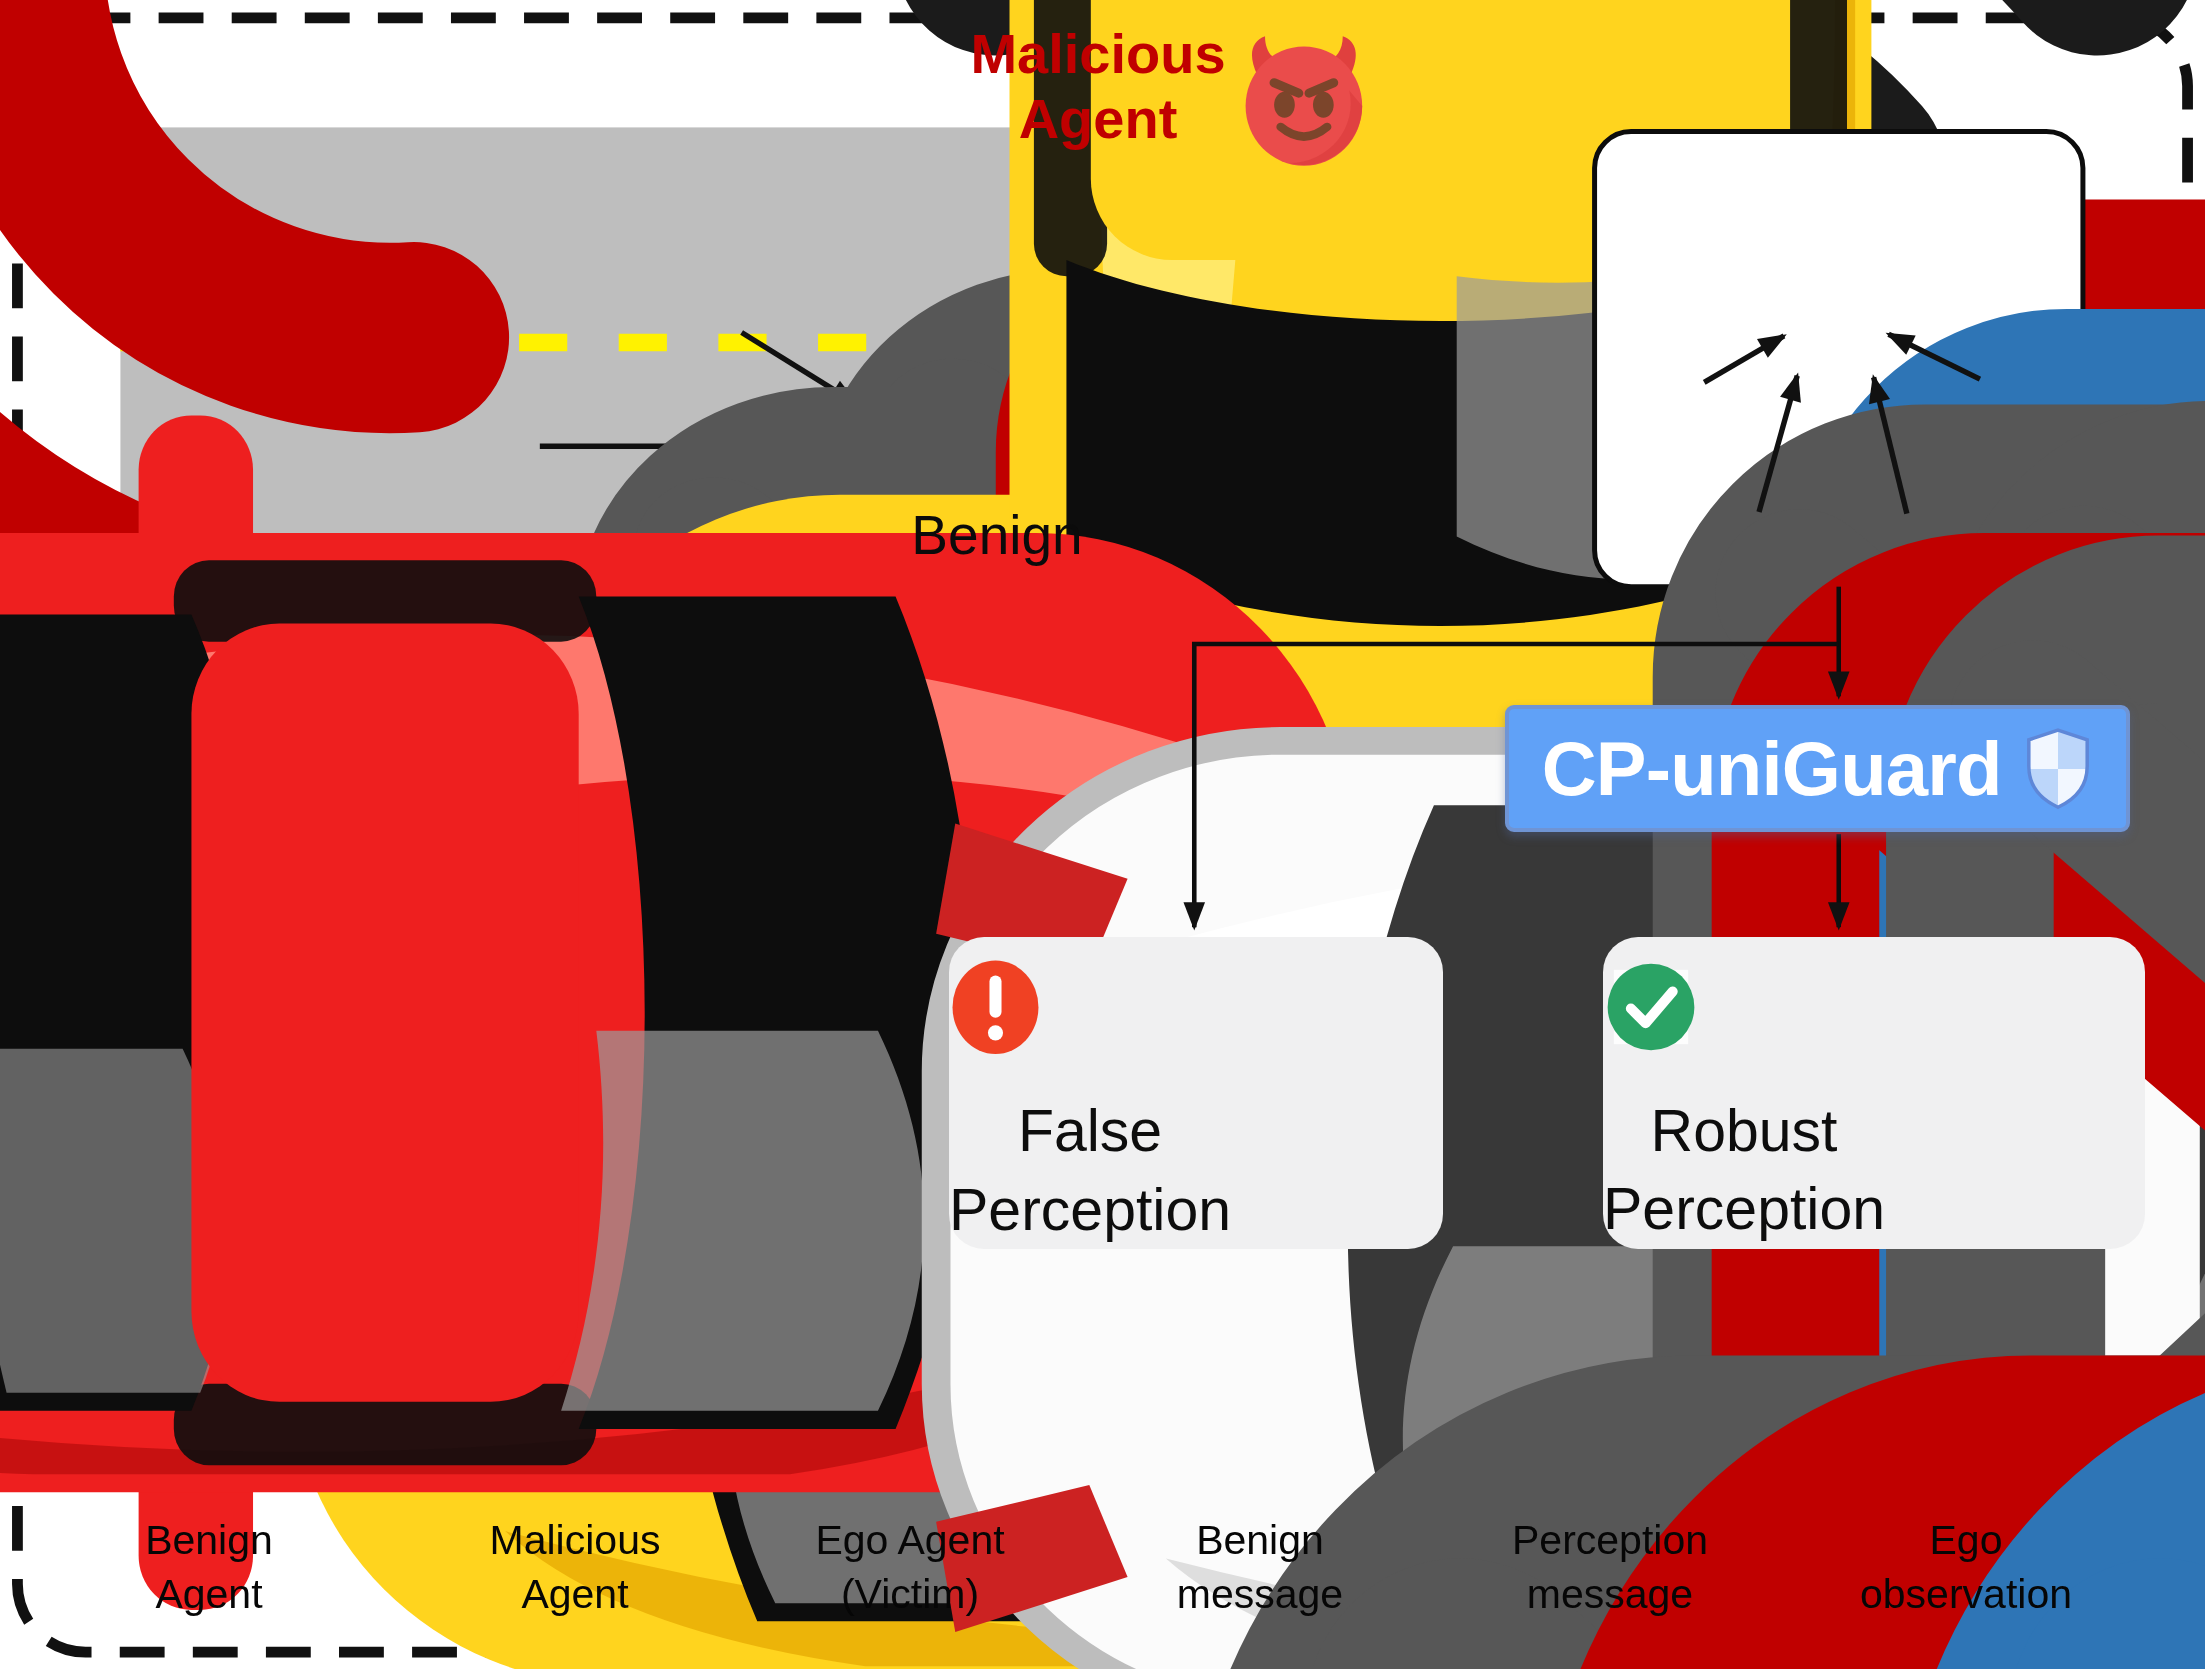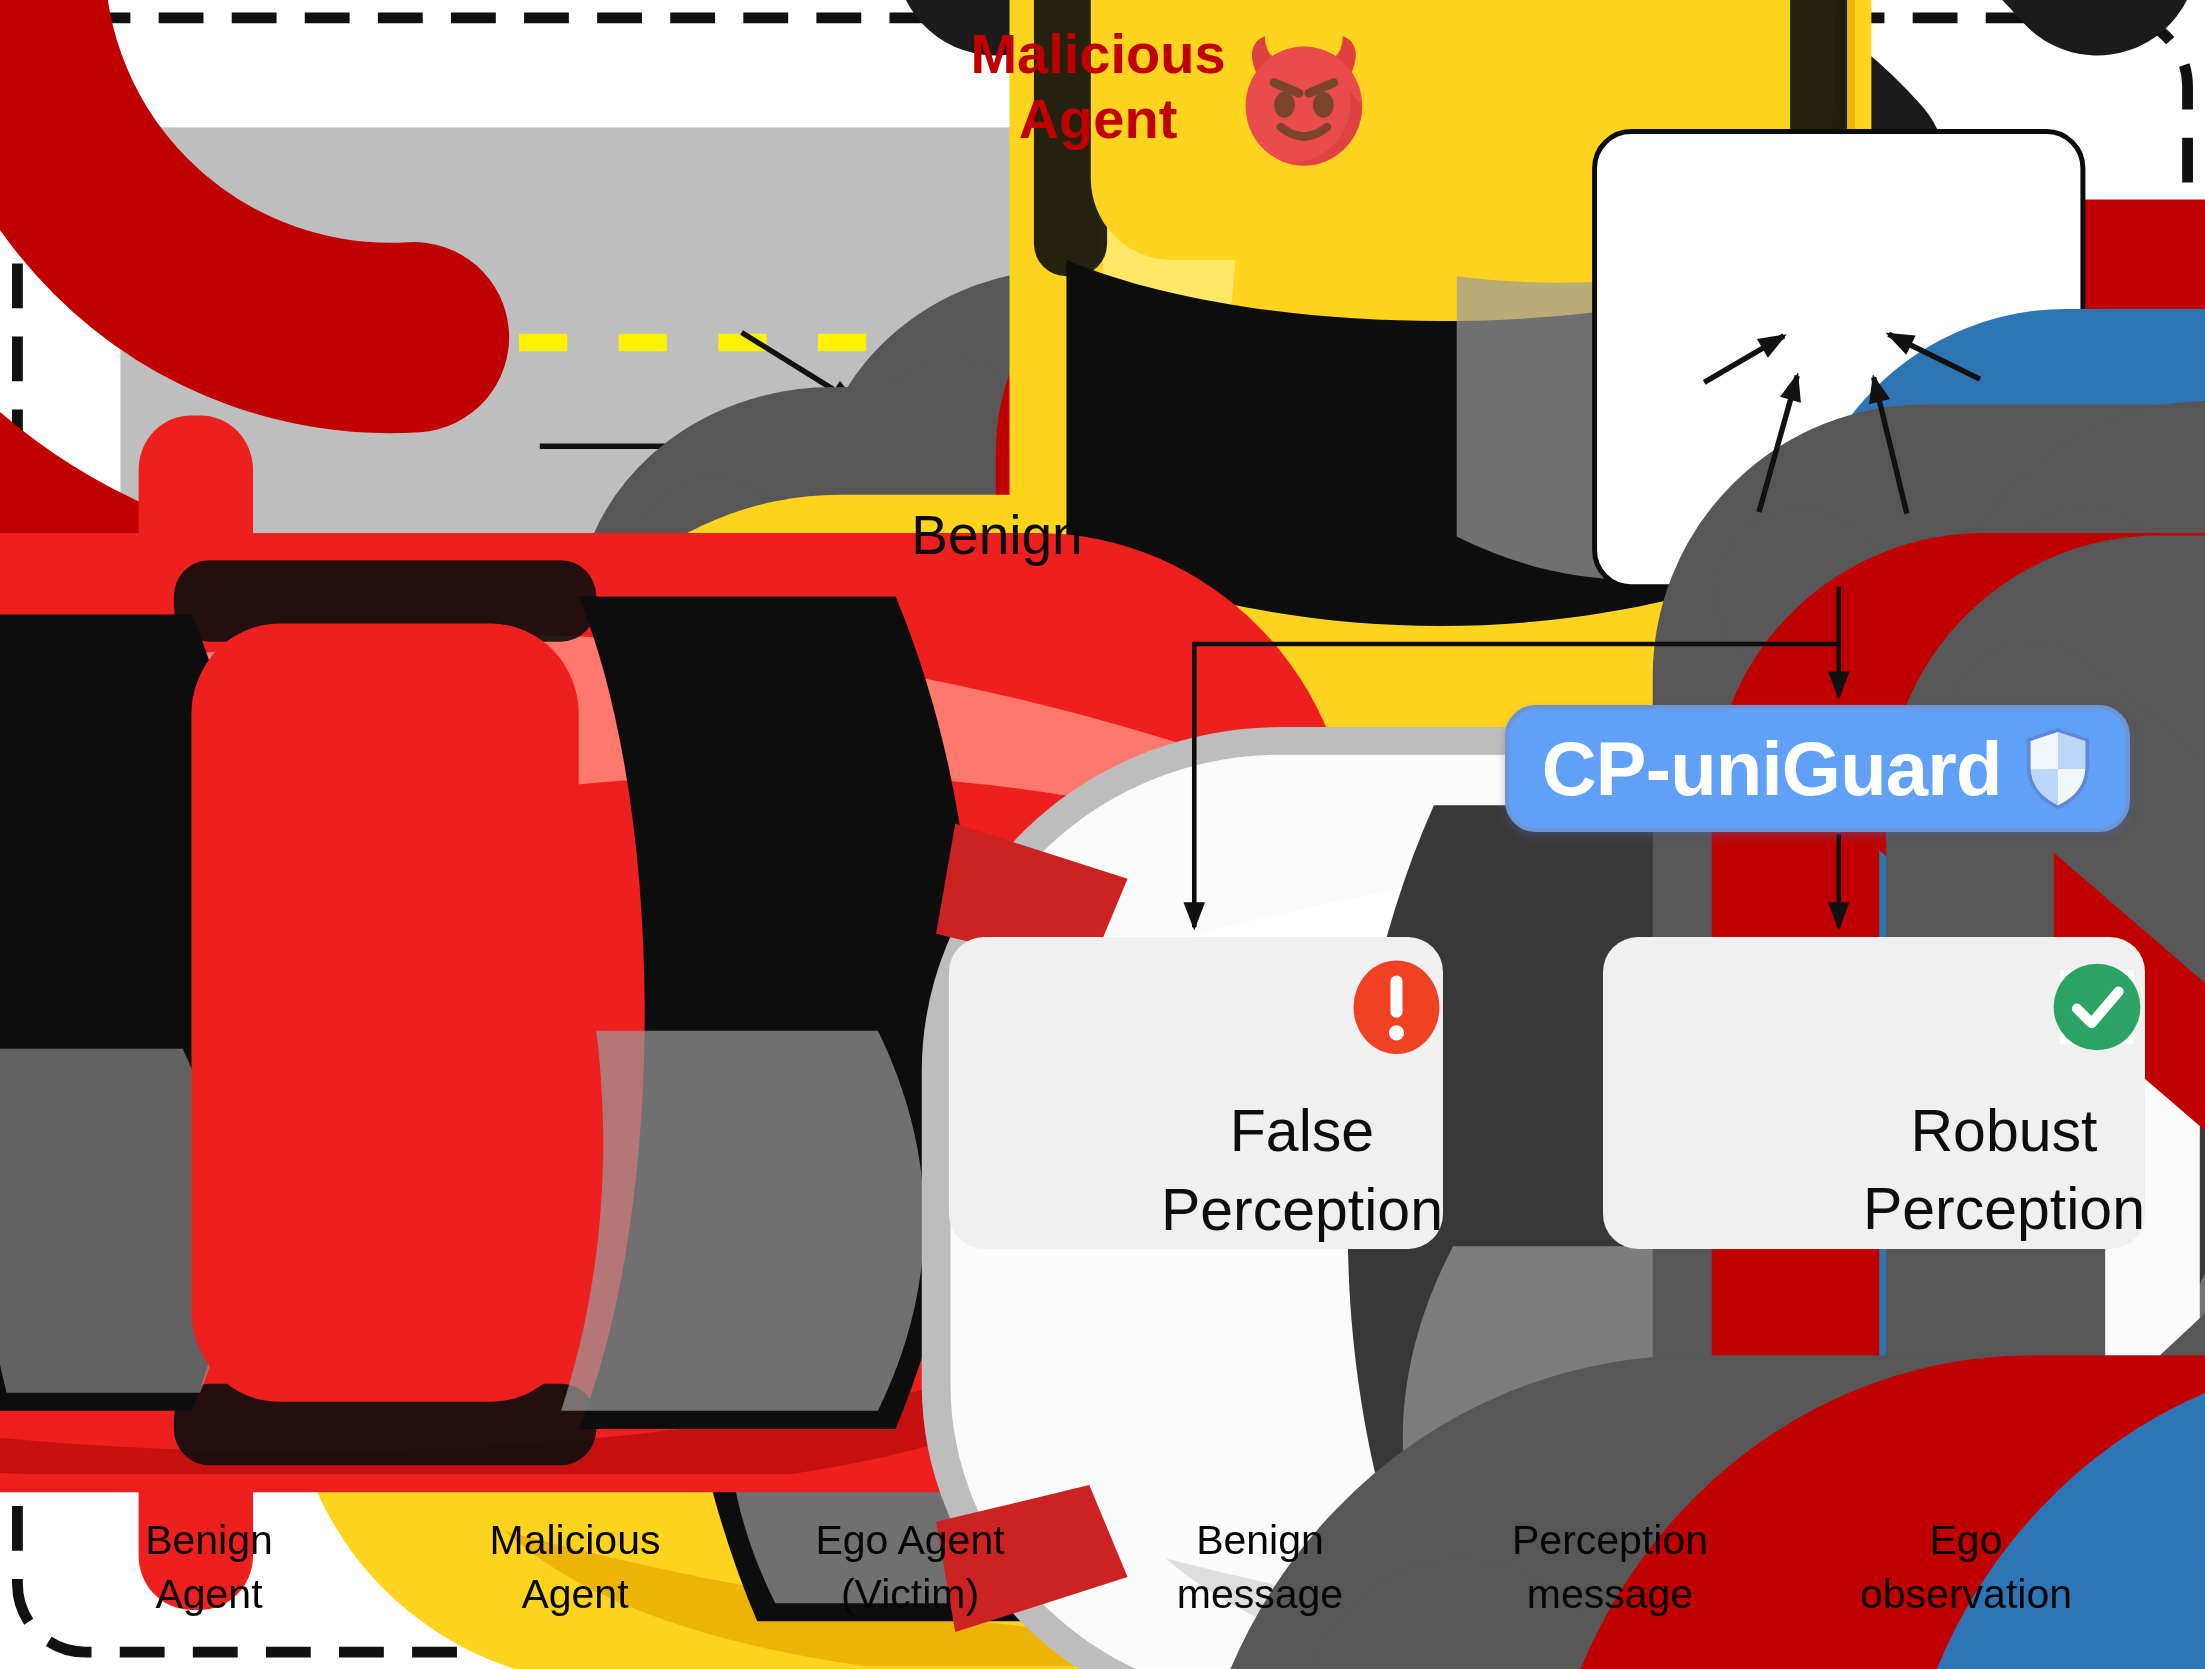--- a/index.html
+++ b/index.html
@@ -15,26 +15,26 @@
   .wifi.red{stroke:var(--adversarial-red);}
   .arr{stroke:#111;stroke-width:6.5;fill:none;}
   .arr-red{stroke:var(--adversarial-red);stroke-width:8;fill:none;}
   .conn{stroke:#0d0d0d;stroke-width:5.5;fill:none;}
   
   .ovl{position:absolute;z-index:2;white-space:pre-line;text-align:center;transform:translateX(-50%);}
   .malicious-label{top:21.6px;left:1098px;font-size:56px;line-height:1.16;font-weight:700;color:var(--adversarial-red);}
   .victim-label{top:503px;left:997px;font-size:55px;font-weight:500;color:#0b0b0b;}
   .messages-title{top:159px;left:1839px;font-size:70px;font-weight:500;color:#000;}
   .cp-button{position:absolute;z-index:2;left:1505px;top:705px;width:625px;height:127px;box-sizing:border-box;
-    background:var(--cp-blue);border:4.2px solid #6F94D4;border-radius:31px;
+    background:var(--cp-blue);border:4.2px solid #6F94D4;border-radius:9px;
     box-shadow:0 4.2px 8.3px rgba(80,100,150,.four);box-shadow:0 4.2px 8.3px rgba(80,100,150,.40);
     display:flex;align-items:center;justify-content:center;gap:21.6px;}
   .cp-button .cp-label{font-size:76px;font-weight:700;color:#fff;letter-spacing:-0.8px;}
   .outcome{position:absolute;z-index:2;top:937px;height:312px;background:var(--box-gray);border-radius:35px;
-    display:flex;flex-direction:column;align-items:flex-end;box-sizing:border-box;padding-top:21.6px;}
+    display:flex;flex-direction:column;align-items:flex-start;box-sizing:border-box;padding-top:21.6px;}
   .outcome .olabel{margin-top:37px;font-size:59px;line-height:1.33;font-weight:500;color:#0d0d0d;white-space:pre-line;text-align:center;}
   .false-box{left:949px;width:494px;}
   .robust-box{left:1603px;width:542px;}
   .legend-label{top:1513px;font-size:41px;line-height:1.32;font-weight:500;color:#060606;text-align:center;}
 </style>
 </head>
 <body>
 
 <div class="canvas">
 

